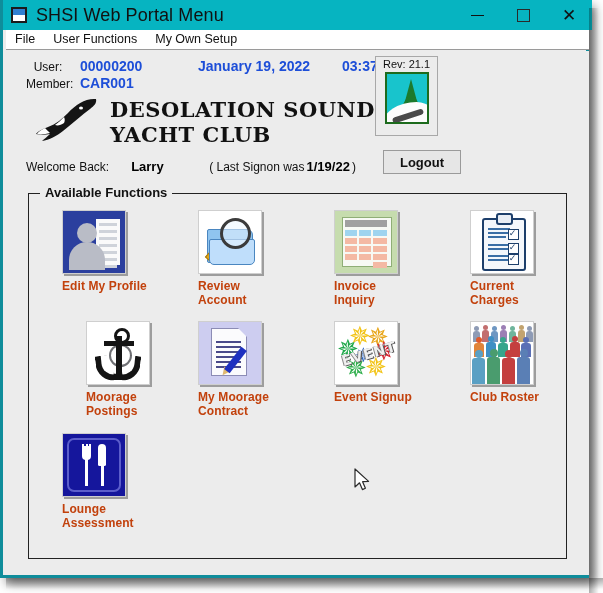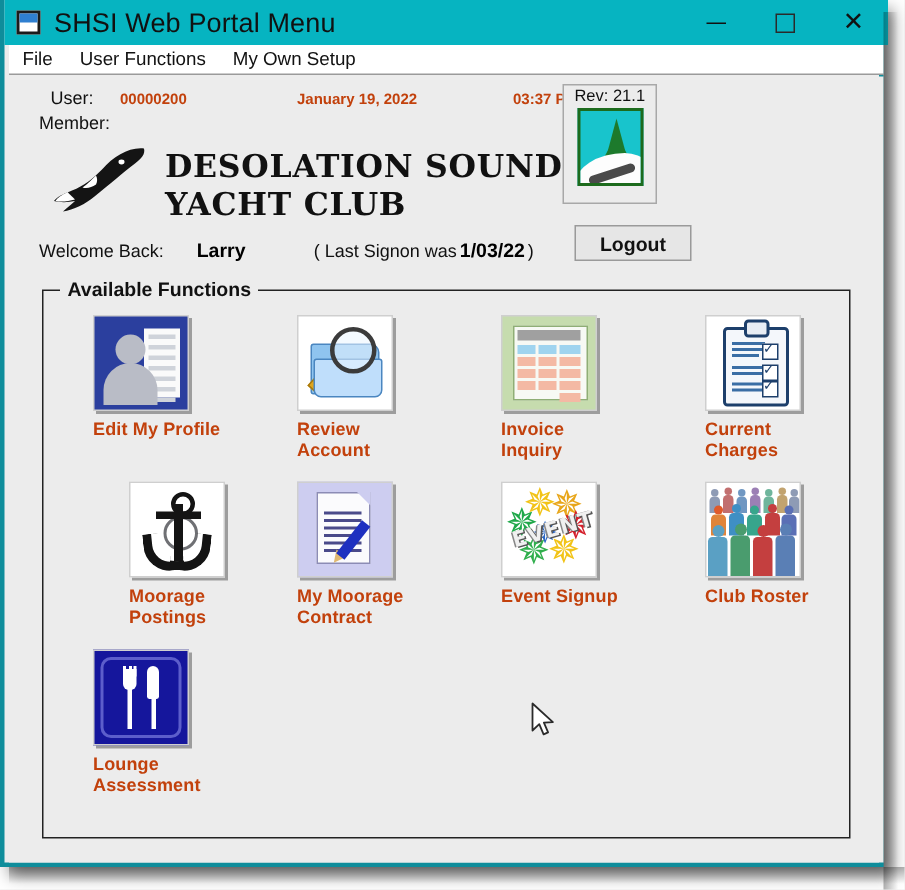--- a/index.html
+++ b/index.html
@@ -74,21 +74,21 @@
   
   #client{
     position:absolute;left:3px;top:51px;width:583px;height:524px;
     background:#ececec;
   }
 
   
   #info{position:absolute;left:20px;top:7px;}
   .inforow{display:flex;align-items:baseline;height:17px;white-space:nowrap;}
   .lbl{font-size:12px;color:#111;}
-  .val{font-size:10px;color:#c2410c;font-weight:bold;}
+  .val{font-size:14px;color:#1d4ed8;font-weight:bold;}
   #user-label{width:44px;text-align:center;}
   #member-label{width:44px;text-align:right;}
   #user-value{margin-left:10px;width:112px;}
   #member-value{margin-left:10px;width:112px;}
   #date-value{margin-left:6px;width:140px;}
   #time-value{margin-left:4px;}
 
   
   #logo{position:absolute;left:28px;top:46px;display:flex;align-items:center;}
   #orca{flex:0 0 auto;}
@@ -343,20 +343,21 @@
 
     <div id="info">
       <div class="inforow">
         <span class="lbl" id="user-label">User:</span>
         <span class="val" id="user-value">00000200</span>
         <span class="val" id="date-value">January 19, 2022</span>
         <span class="val" id="time-value">03:37 PM</span>
       </div>
       <div class="inforow">
         <span class="lbl" id="member-label">Member:</span>
+        <span class="val" id="member-value">CAR001</span>
       </div>
     </div>
 
     <div id="logo">
       <div id="orca">
         <svg width="66" height="46" viewBox="0 0 66 46">
           <path d="M62 2 C52 1 42 7 34 16 C28 22 22 27 14 30 C9 32 4 34 2 37
                    C6 38 11 38 16 37 C13 40 10 42 8 44 C15 43 23 39 29 34
                    C39 26 48 18 56 12 C60 9 63 6 62 2 Z" fill="#141414"></path>
           <path d="M11 31 C7 33 4 35 3 37 C7 38 12 37 16 36 C14 34 12 32 11 31 Z" fill="#ffffff"></path>
@@ -367,21 +368,21 @@
       <div id="clubname">
         <div class="clubline">DESOLATION SOUND</div>
         <div class="clubline">YACHT CLUB</div>
       </div>
     </div>
 
     <div id="welcome">
       <span id="welcome-label">Welcome Back:</span>
       <span id="welcome-name">Larry</span>
       <span id="signon-text">( Last Signon was</span>
-      <span id="signon-date">1/03/22</span>
+      <span id="signon-date">1/19/22</span>
       <span id="signon-text">)</span>
     </div>
 
     <div id="revbox">
       <div id="rev-label">Rev: 21.1</div>
       <div id="rev-img">
         <div id="rev-tree"></div>
         <div id="rev-tree2"></div>
         <div id="rev-trunk"></div>
         <div id="rev-snow"></div>

